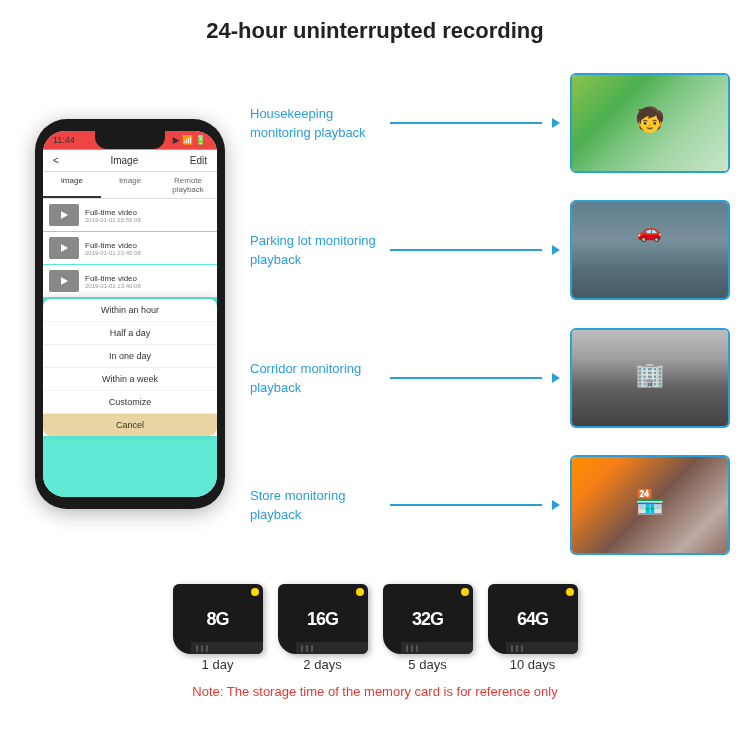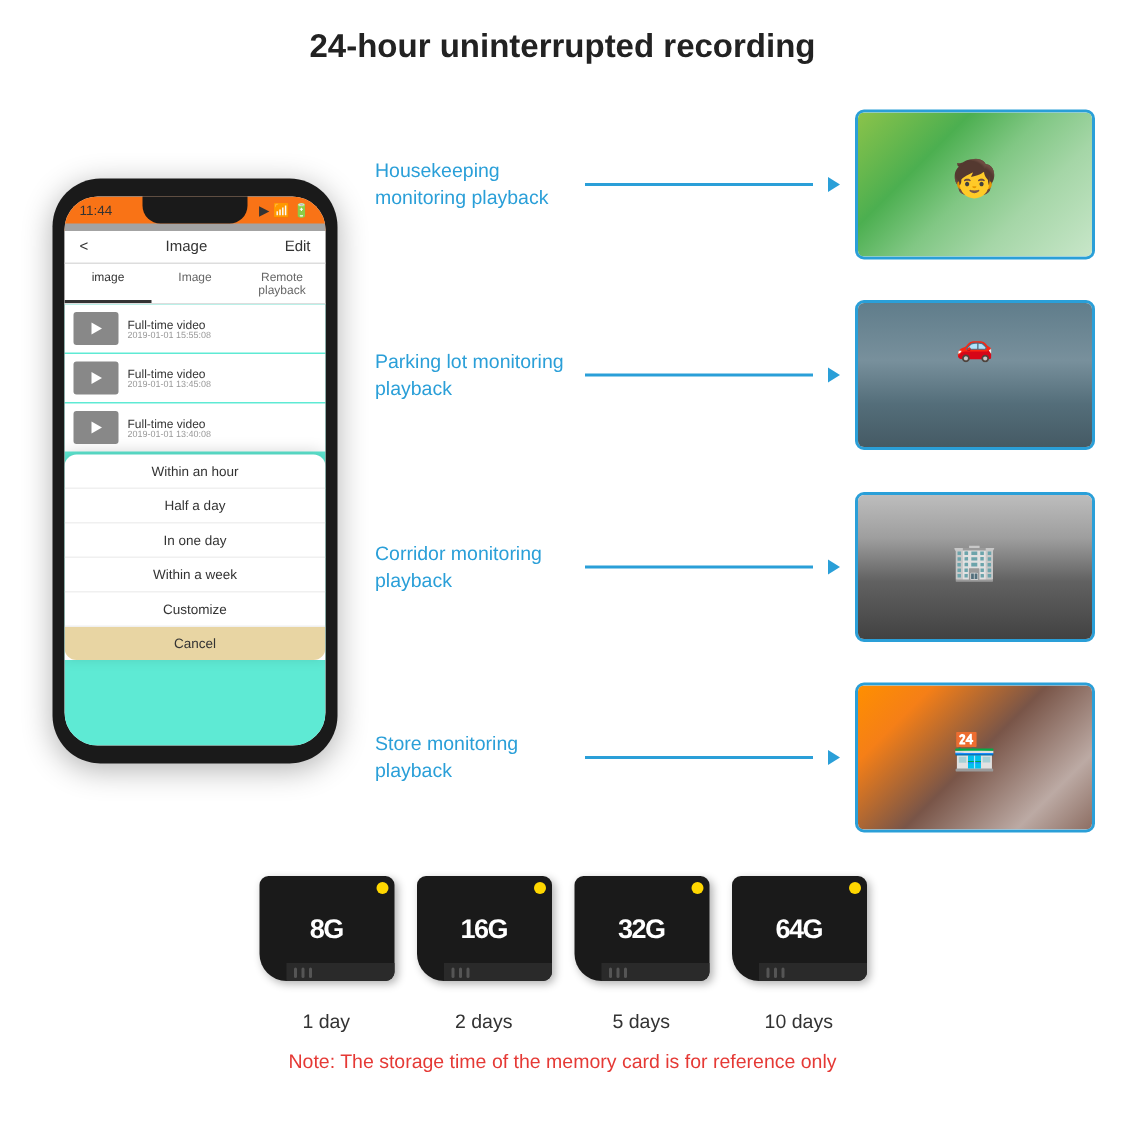--- a/index.html
+++ b/index.html
@@ -65,28 +65,28 @@
     .phone-screen {
       background: #f5f5f5;
       border-radius: 22px;
       flex: 1;
       overflow: hidden;
       display: flex;
       flex-direction: column;
     }
 
     .phone-status-bar {
-      background: #f97316;
+      background: #ef4444;
       display: flex;
       justify-content: space-between;
       align-items: center;
       padding: 4px 10px;
       font-size: 9px;
       color: #333;
-      border-bottom: 5px solid #a3a3a3;
+      border-bottom: 1px solid #a3a3a3;
     }
 
     .phone-nav-bar {
       background: #fff;
       display: flex;
       justify-content: space-between;
       align-items: center;
       padding: 5px 10px;
       font-size: 10px;
       color: #333;
@@ -267,21 +267,21 @@
       display: flex;
       justify-content: center;
       gap: 15px;
       margin-bottom: 8px;
     }
 
     .sd-card-item {
       display: flex;
       flex-direction: column;
       align-items: center;
-      gap: 19px;
+      gap: 3px;
     }
 
     .sd-card {
       width: 90px;
       height: 70px;
       background: #1a1a1a;
       border-radius: 6px 6px 6px 18px;
       position: relative;
       display: flex;
       align-items: center;

